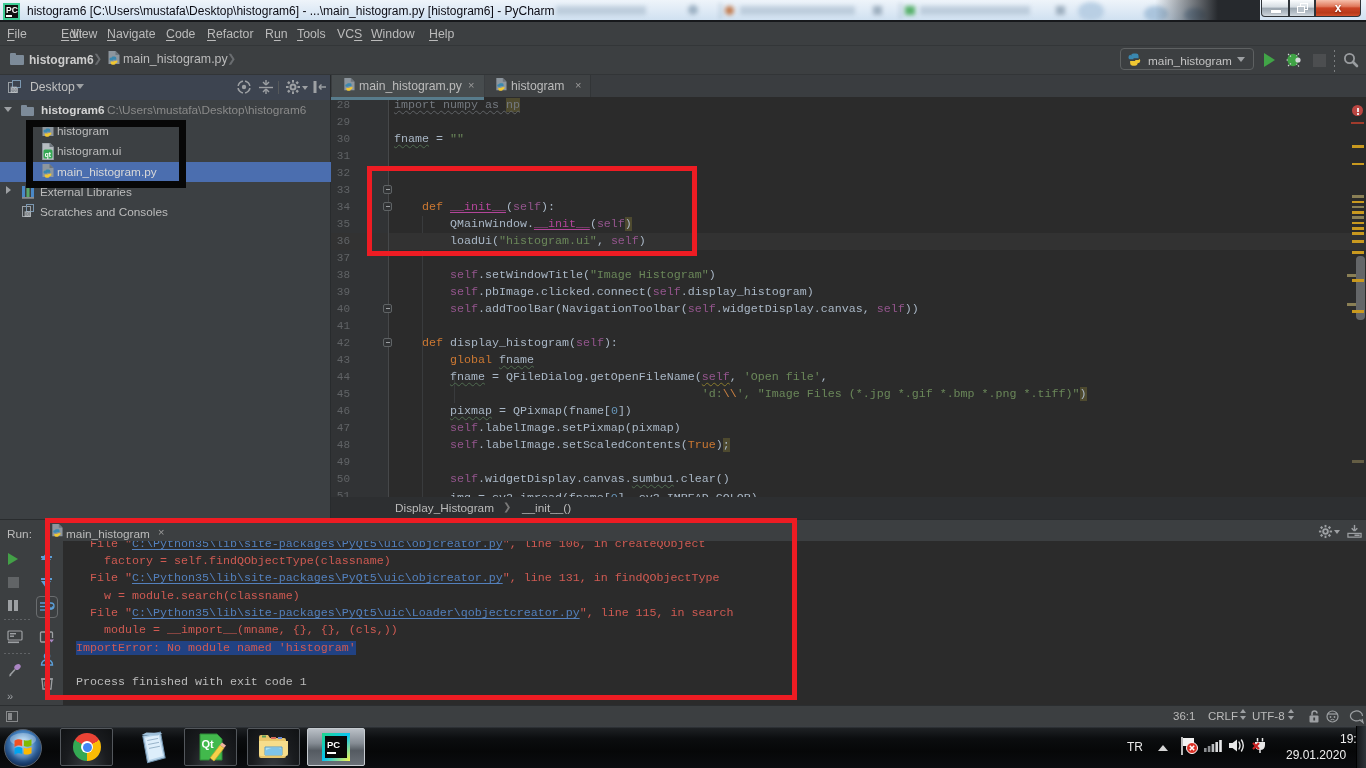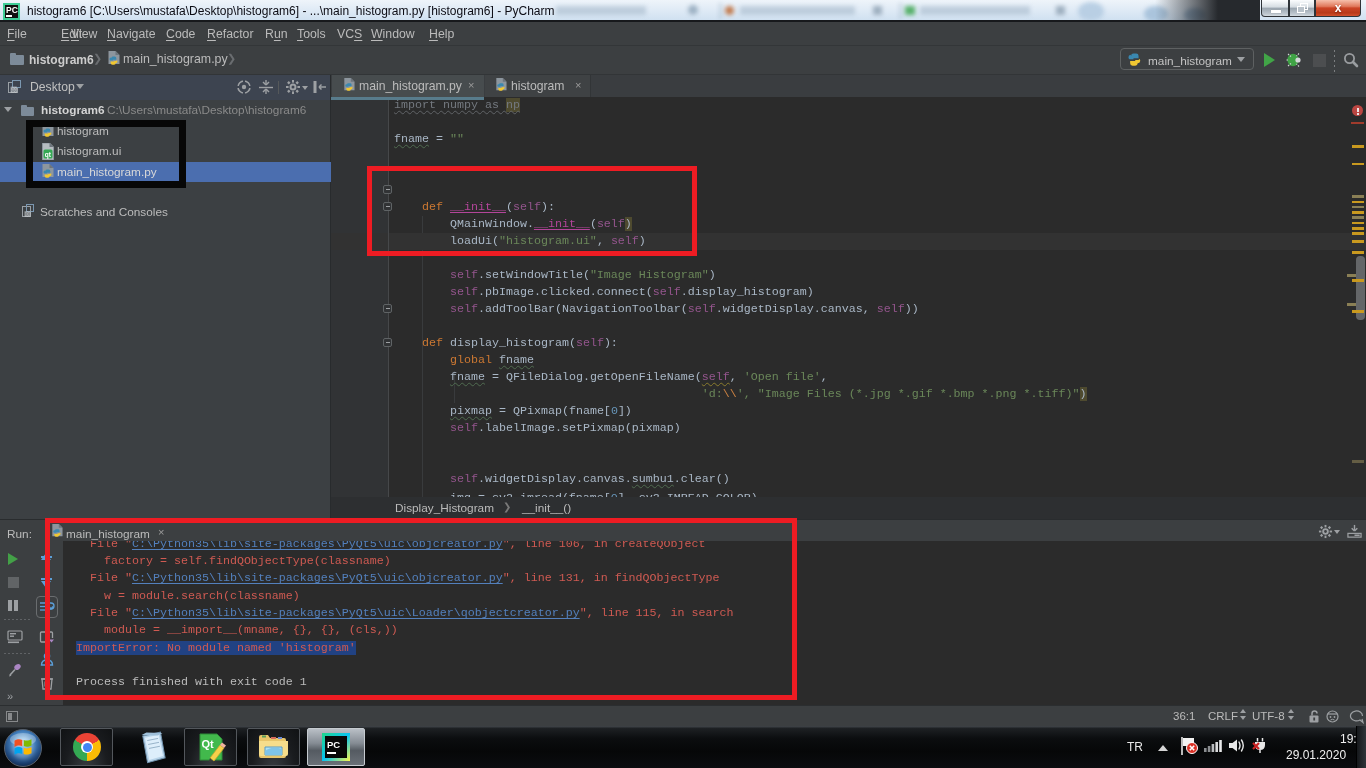--- a/index.html
+++ b/index.html
@@ -249,20 +249,30 @@
     </div>
     <div class="tree-row" style="top:87px;background:#4b6eaf;width:331px;">
       <svg style="position:absolute;left:40px;top:2px;" width="14" height="17" viewBox="0 0 14 17">
         <path d="M2.5 0 h7 l4 4 v9 h-11 z" fill="#8d969e"></path>
           <path d="M9.5 0 l4 4 h-4 z" fill="#6d757c"></path>
         <path d="M5.3 7.2 q0-1.6 1.6-1.6 h1.8 q1.6 0 1.6 1.6 v1.5 h-3.4 v0.7 h-2.7 q-0.7-0.5-0.7-1.4 q0-1.5 1.5-1.6 z" fill="#3a88b0"></path>
         <path d="M10.5 9 q0.9 0.2 0.9 1.5 q0 1.6-1.5 1.6 h-0.2 q0 1.6-1.6 1.6 h-1.8 q-1.6 0-1.6-1.6 v-1.5 h3.4 v-0.7 h2.4 z" fill="#f0c732"></path>
       </svg>
       <span style="position:absolute;left:57px;top:3px;color:#d8d8d8;">main_histogram.py</span>
     </div>
+    <div class="tree-row" style="top:107px;">
+      <span style="position:absolute;left:6px;top:4px;width:0;height:0;border-top:4.5px solid transparent;border-bottom:4.5px solid transparent;border-left:5.5px solid #9da0a3;"></span>
+      <svg style="position:absolute;left:21px;top:3px;" width="14" height="14" viewBox="0 0 14 14">
+        <rect x="1" y="1" width="3" height="11" fill="#4a88c7"></rect>
+        <rect x="5.5" y="1" width="3" height="11" fill="#59a869"></rect>
+        <rect x="10" y="1" width="3" height="11" fill="#4a88c7"></rect>
+        <rect x="1" y="12.2" width="12" height="1.4" fill="#9da0a3"></rect>
+      </svg>
+      <span style="position:absolute;left:40px;top:3px;">External Libraries</span>
+    </div>
     <div class="tree-row" style="top:127px;">
       <span style="position:absolute;left:22px;top:4px;width:9px;height:11px;border:1px solid #9aa0a5;"></span>
       <span style="position:absolute;left:26px;top:2px;width:8px;height:8px;border:1px solid #7b97b0;"></span>
       <span style="position:absolute;left:24px;top:7px;font-size:7.5px;color:#c0c5c9;">▩</span>
       <span style="position:absolute;left:40px;top:3px;">Scratches and Consoles</span>
     </div>
   </div>
 
   
   <div id="editor" class="abs">
@@ -287,40 +297,42 @@
       <span style="position:absolute;left:26px;top:4px;">histogram</span>
       <span style="position:absolute;left:90px;top:4px;color:#9b9b9b;font-size:11px;">×</span>
     </div>
     <div style="position:absolute;left:0px;top:22px;width:153px;height:3px;background:#587c8c;z-index:3;"></div>
     <div id="gutterbg"></div>
     <div style="position:absolute;left:0;top:158px;width:1035px;height:17px;background:#323232;z-index:1;"></div>
     <div style="position:absolute;left:57px;top:22px;width:1px;height:400px;background:#46484a;z-index:2;"></div>
     <div style="position:absolute;left:91px;top:141px;width:1px;height:281px;background:#393b3d;"></div>
     <div style="position:absolute;left:123px;top:296px;width:1px;height:32px;background:#393b3d;"></div>
 
+    <div class="lnum" style="left:-23px;top:22px;line-height:17px;">28<br>29<br>30<br>31<br>32<br>33<br>34<br>35<br>36<br>37<br>38<br>39<br>40<br>41<br>42<br>43<br>44<br>45<br>46<br>47<br>48<br>49<br>50<br>51</div>
 
     <div class="fold" style="top:110px;"></div>
     <div class="fold" style="top:127px;"></div>
     <div class="fold2" style="top:229px;"></div>
     <div class="fold" style="top:263px;"></div>
 
     <div class="cl" style="top:22px;"><span class="gr wavy">import numpy as </span><span class="gr wavy hl">np</span></div>
     <div class="cl" style="top:56px;"><span class="wavyg">fname</span> = <span class="str">""</span></div>
     <div class="cl" style="top:124px;">    <span class="kw">def</span> <span class="mag" style="text-decoration:underline;text-underline-offset:2px;">__init__</span>(<span class="slf">self</span>):</div>
     <div class="cl" style="top:141px;">        QMainWindow.<span class="mag" style="text-decoration:underline;text-underline-offset:2px;">__init__</span>(<span class="slf">self</span><span class="hl">)</span></div>
     <div class="cl" style="top:158px;">        loadUi(<span class="str">"histogram.ui"</span>, <span class="slf">self</span>)</div>
     <div class="cl" style="top:192px;">        <span class="slf">self</span>.setWindowTitle(<span class="str">"Image Histogram"</span>)</div>
     <div class="cl" style="top:226px;">        <span class="slf">self</span>.addToolBar(NavigationToolbar(<span class="slf">self</span>.widgetDisplay.canvas, <span class="slf">self</span>))</div>
     <div class="cl" style="top:209px;">        <span class="slf">self</span>.pbImage.clicked.connect(<span class="slf">self</span>.display_histogram)</div>
     <div class="cl" style="top:260px;">    <span class="kw">def</span> display_histogram(<span class="slf">self</span>):</div>
     <div class="cl" style="top:277px;font-family:Liberation Mono, monospace;">        <span class="kw">global</span> <span class="wavyg">fname</span></div>
     <div class="cl" style="top:294px;">        <span class="wavyg">fname</span> = QFileDialog.getOpenFileName(<span class="slf wavyy">self</span>, <span class="str">'Open file'</span>,</div>
     <div class="cl" style="top:311px;">                                            <span class="str">'d:</span><span style="color:#cc8242;">\\</span><span class="str">', "Image Files (*.jpg *.gif *.bmp *.png *.tiff)"</span><span class="hl">)</span></div>
     <div class="cl" style="top:328px;">        <span class="wavyg">pixmap</span> = QPixmap(fname[<span class="num">0</span>])</div>
     <div class="cl" style="top:345px;">        <span class="slf">self</span>.labelImage.setPixmap(pixmap)</div>
+    <div class="cl" style="top:362px;">        <span class="slf">self</span>.labelImage.setScaledContents(<span class="kw">True</span>)<span class="hl">;</span></div>
     <div class="cl" style="top:396px;">        <span class="slf">self</span>.widgetDisplay.canvas.<span class="wavyg">sumbu1</span>.clear()</div>
     <div class="cl" style="top:415px;">        img = cv2.imread(fname[<span class="num">0</span>], cv2.IMREAD_COLOR)</div>
 
     <div class="mark" style="left:1021px;top:30px;width:11px;height:11px;border-radius:50%;background:#bb4642;"></div>
     <div class="mark" style="left:1025.5px;top:32.5px;width:2px;height:4px;background:#efe5e5;"></div>
     <div class="mark" style="left:1025.5px;top:38px;width:2px;height:1.5px;background:#efe5e5;"></div>
     <div class="mark" style="left:1020px;top:46.5px;width:13px;height:2.5px;background:#a03b2c;"></div>
     <div class="mark" style="left:1021px;top:70px;"></div>
     <div class="mark" style="left:1021px;top:87.5px;"></div>
     <div class="mark olive" style="left:1021px;top:120px;"></div>

